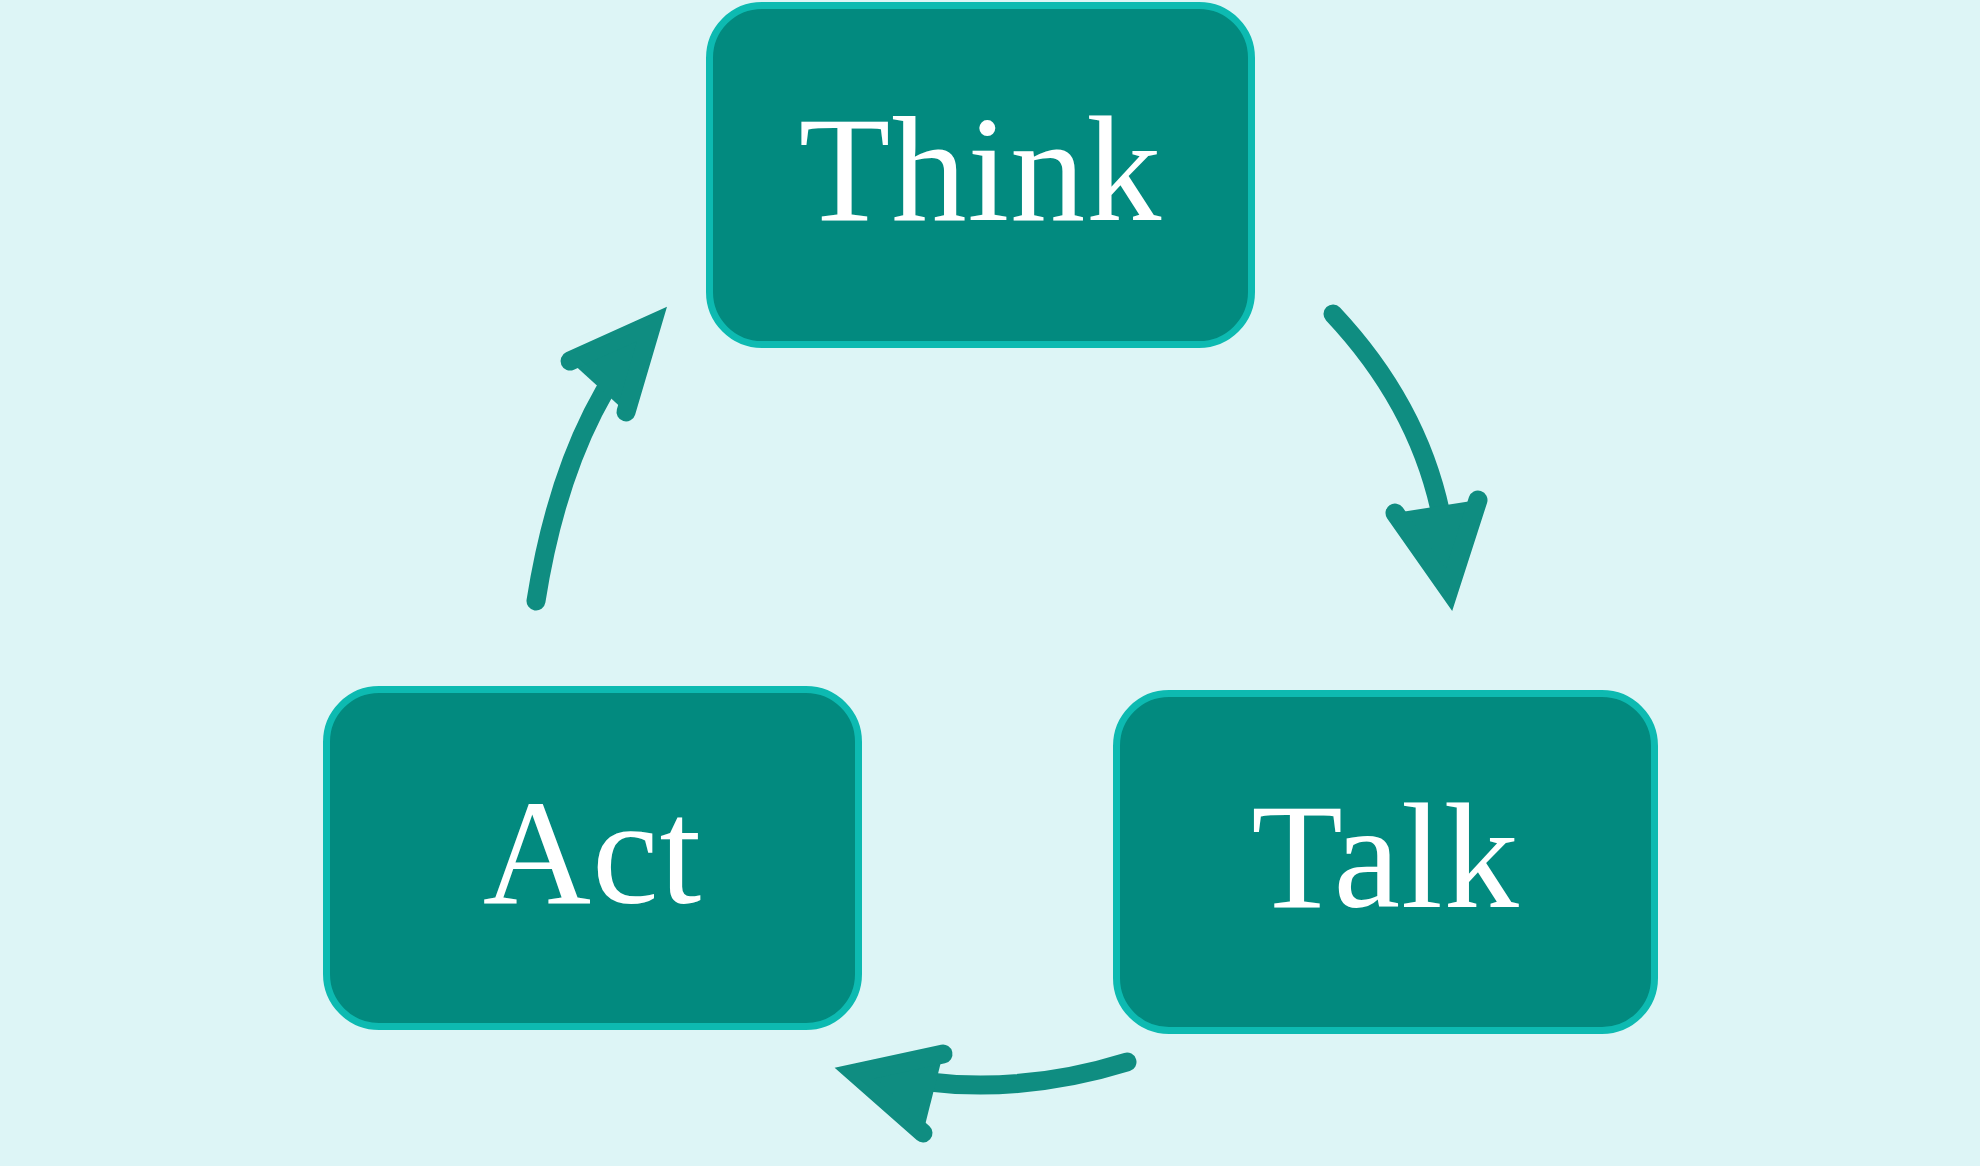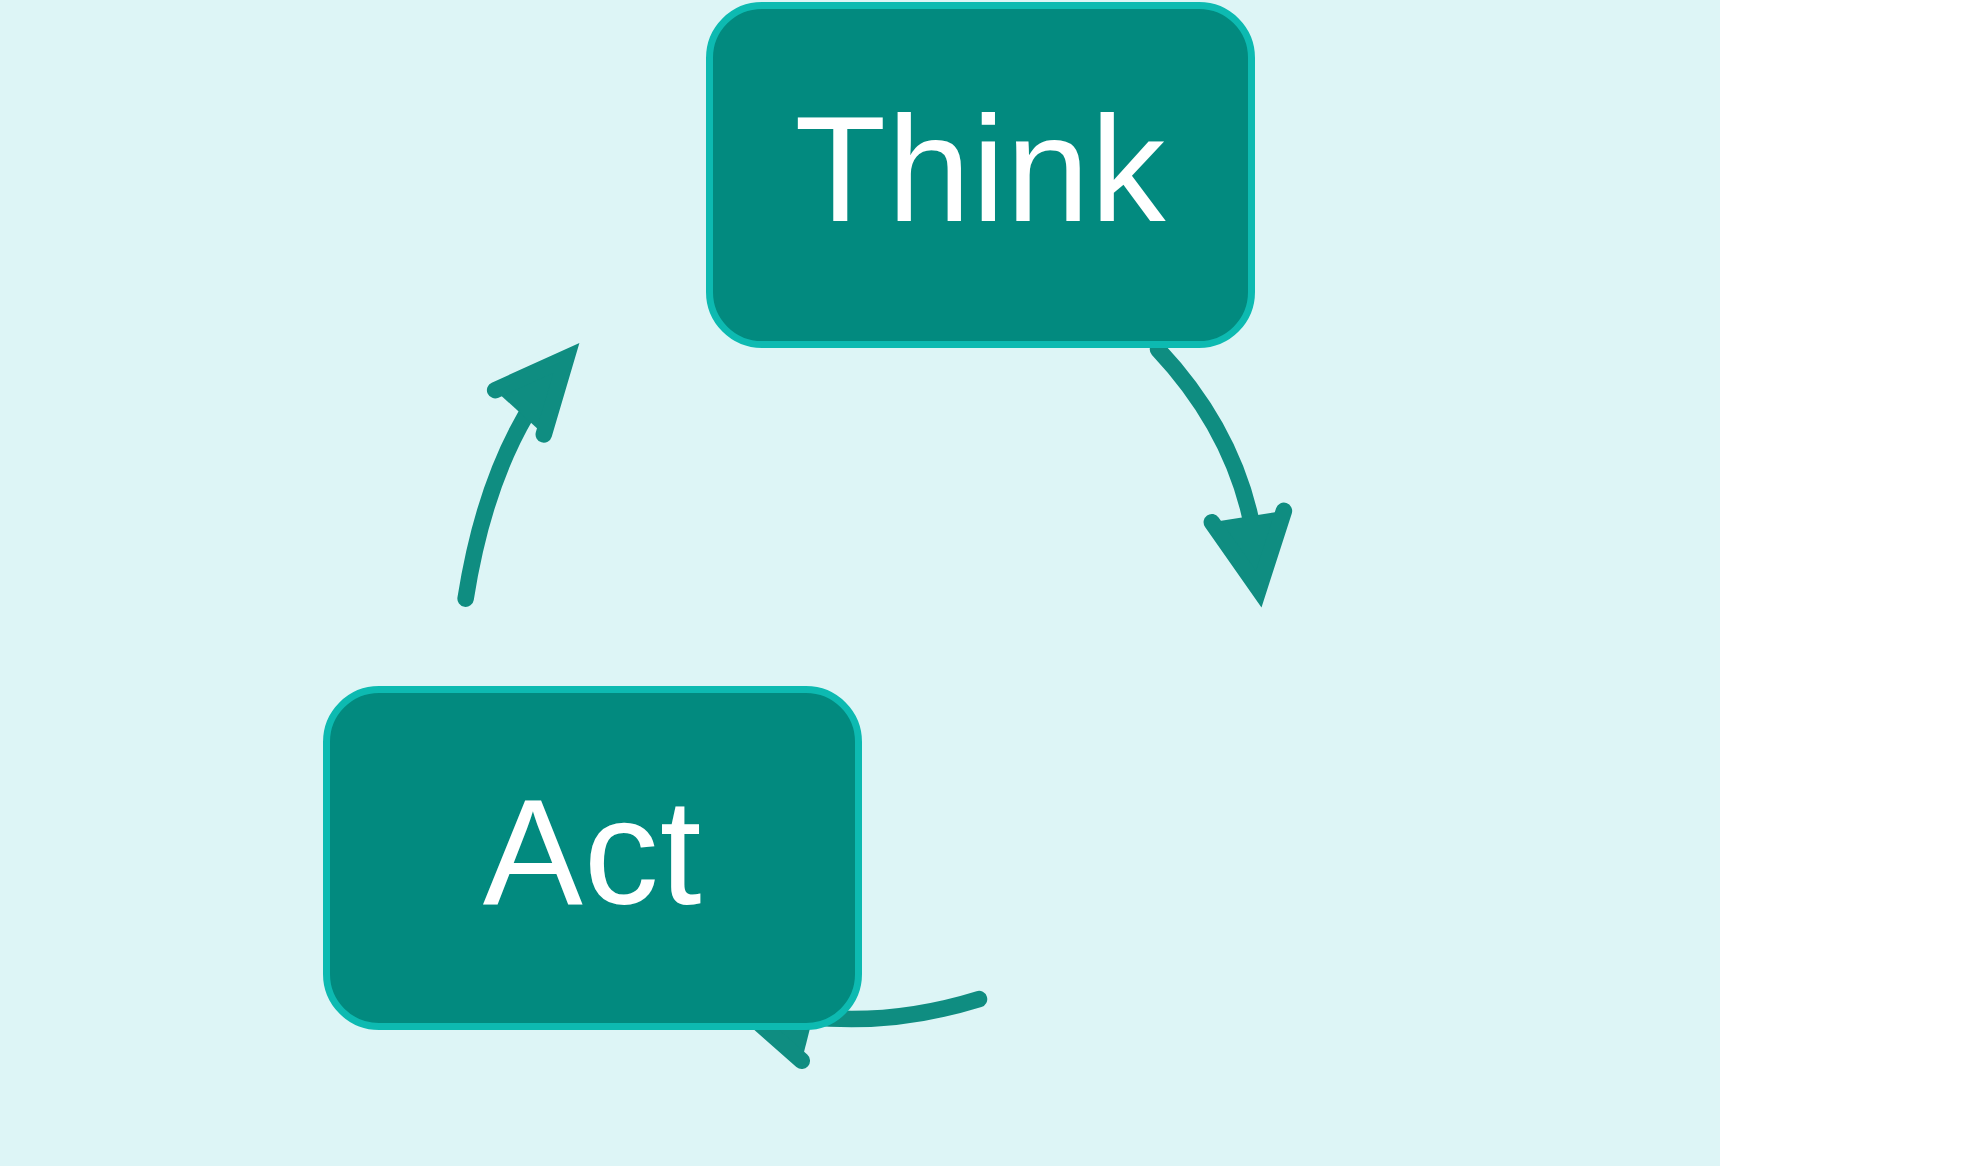--- a/index.html
+++ b/index.html
@@ -46,39 +46,42 @@
     font-size: 150px;
     font-weight: 400;
     line-height: 1;
     letter-spacing: 1px;
     transform: translateY(-6px);
   }
 </style>
 </head>
 <body>
 
-<div class="canvas" style="width: 1720px; height: 1166px; background: rgb(221, 245, 246);">
+<div class="canvas" style="width: 1980px; height: 1166px; background: rgb(221, 245, 246); font-family: Liberation Serif, serif;">
 
   <svg class="arrows" viewBox="0 0 1980 1166" xmlns="http://www.w3.org/2000/svg">
     <g>
       <path class="arrow-shaft" d="M1333 314 Q1442 430 1449 578" stroke="#0F8D81"></path>
       <path class="arrow-head" d="M1395 513 L1449 590 L1478 500" stroke="#0F8D81" fill="#0F8D81"></path>
     </g>
     <g>
       <path class="arrow-shaft" d="M1127 1062 Q995 1103 868 1071" stroke="#0F8D81"></path>
       <path class="arrow-head" d="M943 1054 L855 1073 L923 1133" stroke="#0F8D81" fill="#0F8D81"></path>
     </g>
     <g>
       <path class="arrow-shaft" d="M536 601 Q563 430 644 335" stroke="#0F8D81"></path>
       <path class="arrow-head" d="M570 361 L652 324 L626 412" stroke="#0F8D81" fill="#0F8D81"></path>
     </g>
   </svg>
 
   <div class="node" style="left: 706px; top: 2px; width: 549px; height: 346px; background: rgb(2, 138, 127); border-color: rgb(13, 186, 177);">
     <span class="node-label" style="color: rgb(255, 255, 255);">Think</span>
   </div>
 
+  <div class="node" style="left: 1113px; top: 690px; width: 545px; height: 344px; background: rgb(2, 138, 127); border-color: rgb(13, 186, 177);">
+    <span class="node-label" style="color: rgb(255, 255, 255);">Talk</span>
+  </div>
 
   <div class="node" style="left: 323px; top: 686px; width: 539px; height: 344px; background: rgb(2, 138, 127); border-color: rgb(13, 186, 177); text-align: right;">
     <span class="node-label" style="color: rgb(255, 255, 255);">Act</span>
   </div>
 
 </div>
 
 </body></html>

